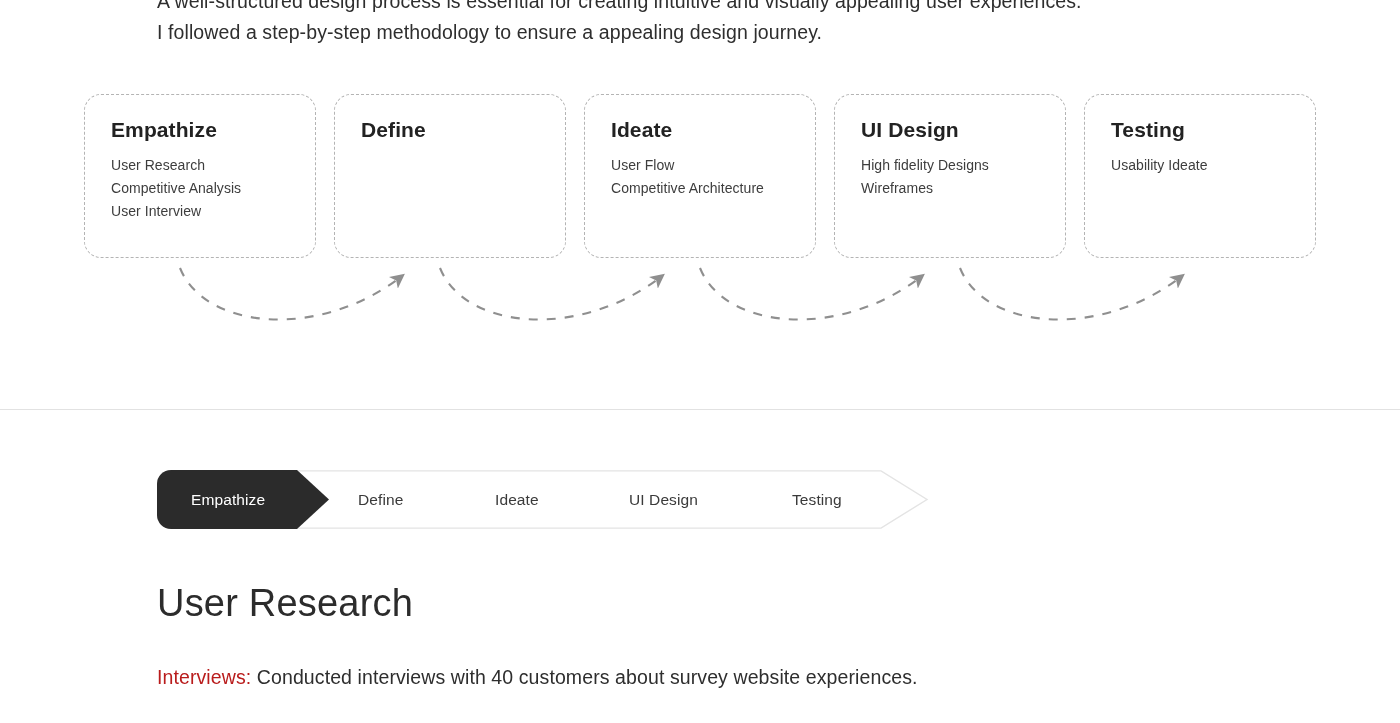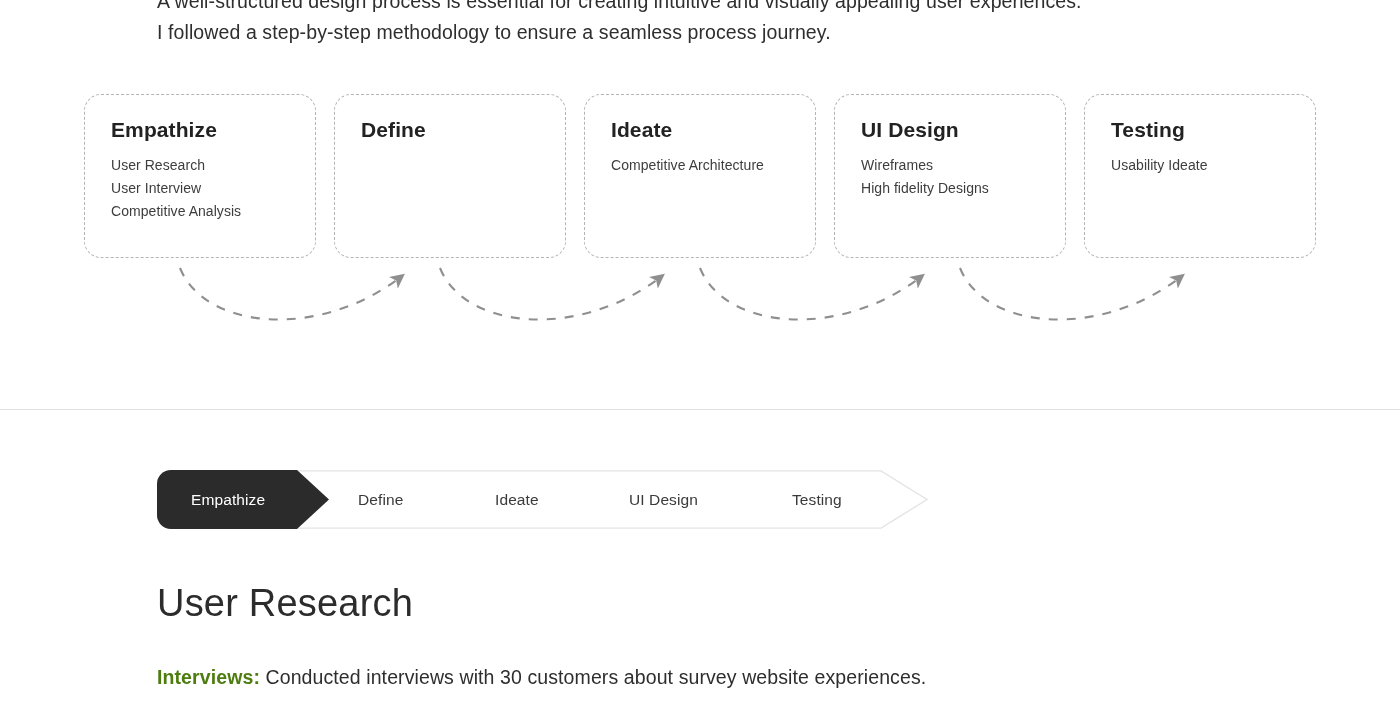--- a/index.html
+++ b/index.html
@@ -91,54 +91,55 @@
   }
   .section-para {
     position:absolute;
     left:157px; top:662px;
     font-size:19.5px;
     line-height:30px;
     color:#2e2e2e;
     letter-spacing:.1px;
     white-space:nowrap;
   }
-  .section-para b { font-weight:700; color:#4d7c0f; }
+  .section-para b { font-weight:400; color:#b91c1c; }
 </style>
 </head>
 <body>
 
 <div id="page">
 
   <div class="intro">
     <span class="intro-line">A well-structured design process is essential for creating intuitive and visually appealing user experiences.</span>
-    <span class="intro-line">I followed a step-by-step methodology to ensure a seamless process journey.</span>
+    <span class="intro-line">I followed a step-by-step methodology to ensure a appealing design journey.</span>
   </div>
 
   <div class="cards">
 
     <div class="card" style="left:0px;">
       <div class="card-title">Empathize</div>
       <div class="card-item">User Research</div>
+      <div class="card-item">Competitive Analysis</div>
       <div class="card-item">User Interview</div>
-      <div class="card-item">Competitive Analysis</div>
     </div>
 
     <div class="card" style="left:250px;">
       <div class="card-title">Define</div>
     </div>
 
     <div class="card" style="left:500px;">
       <div class="card-title">Ideate</div>
+      <div class="card-item">User Flow</div>
       <div class="card-item">Competitive Architecture</div>
     </div>
 
     <div class="card" style="left:750px;">
       <div class="card-title">UI Design</div>
+      <div class="card-item">High fidelity Designs</div>
       <div class="card-item">Wireframes</div>
-      <div class="card-item">High fidelity Designs</div>
     </div>
 
     <div class="card" style="left:1000px;">
       <div class="card-title">Testing</div>
       <div class="card-item">Usability Ideate</div>
     </div>
 
   </div>
 
   <div class="arrows">
@@ -170,16 +171,16 @@
     <div class="tab-label active" style="left:34px;">Empathize</div>
     <div class="tab-label" style="left:201px;">Define</div>
     <div class="tab-label" style="left:338px;">Ideate</div>
     <div class="tab-label" style="left:472px;">UI Design</div>
     <div class="tab-label" style="left:635px;">Testing</div>
   </div>
 
   <h1 class="section-title">User Research</h1>
 
   <p class="section-para">
-    <b>Interviews:</b><span> Conducted interviews with 30 customers about survey website experiences.</span>
+    <b>Interviews:</b><span> Conducted interviews with 40 customers about survey website experiences.</span>
   </p>
 
 </div>
 
 </body></html>

